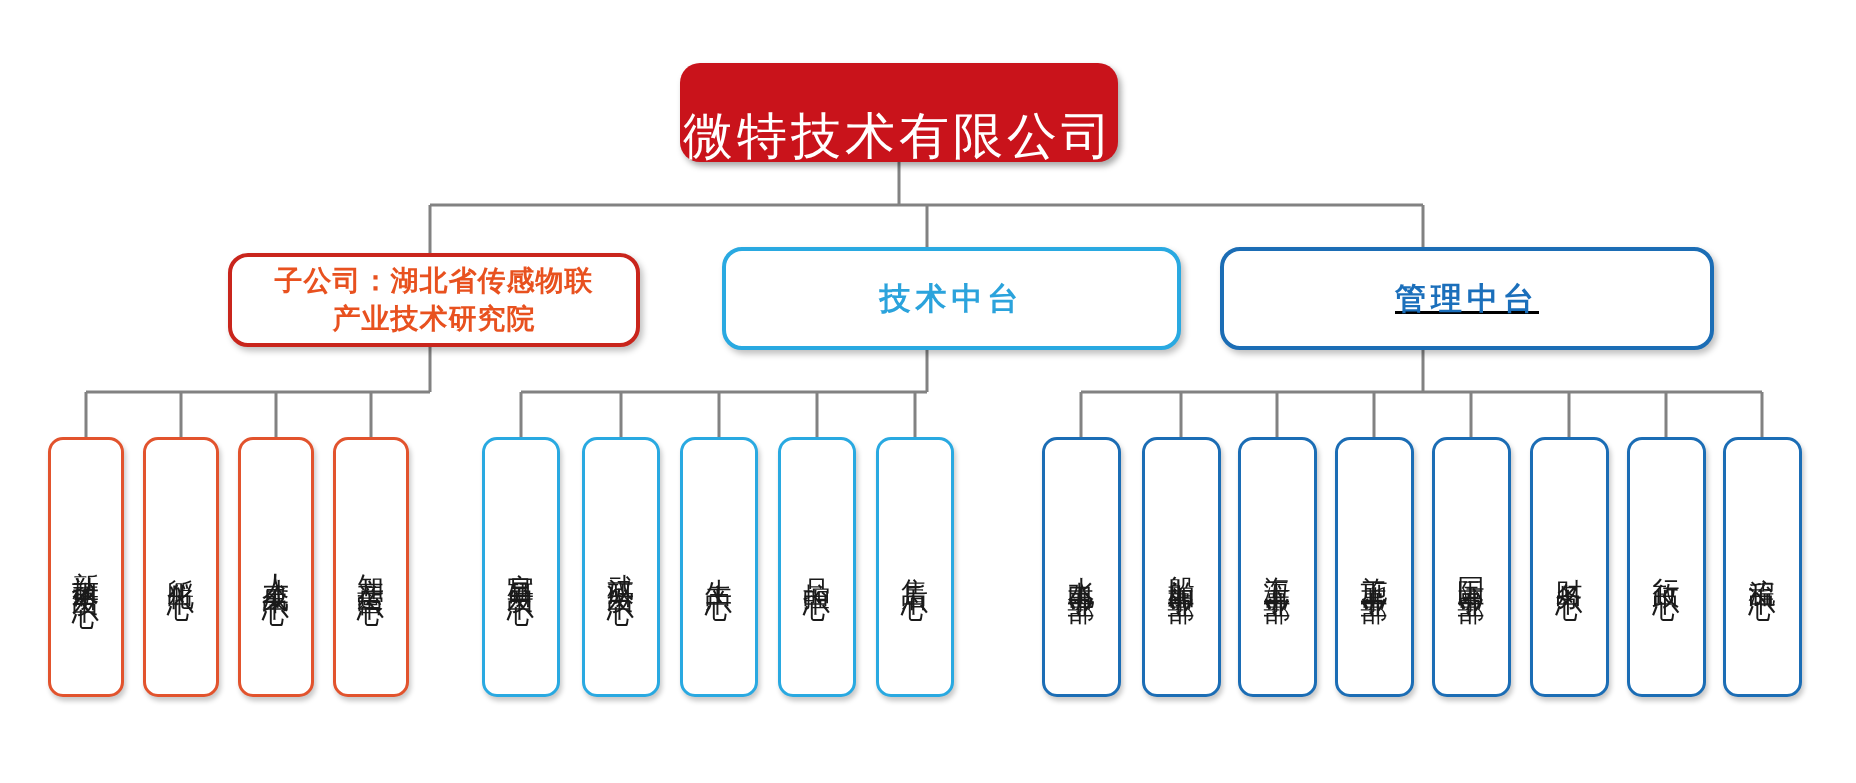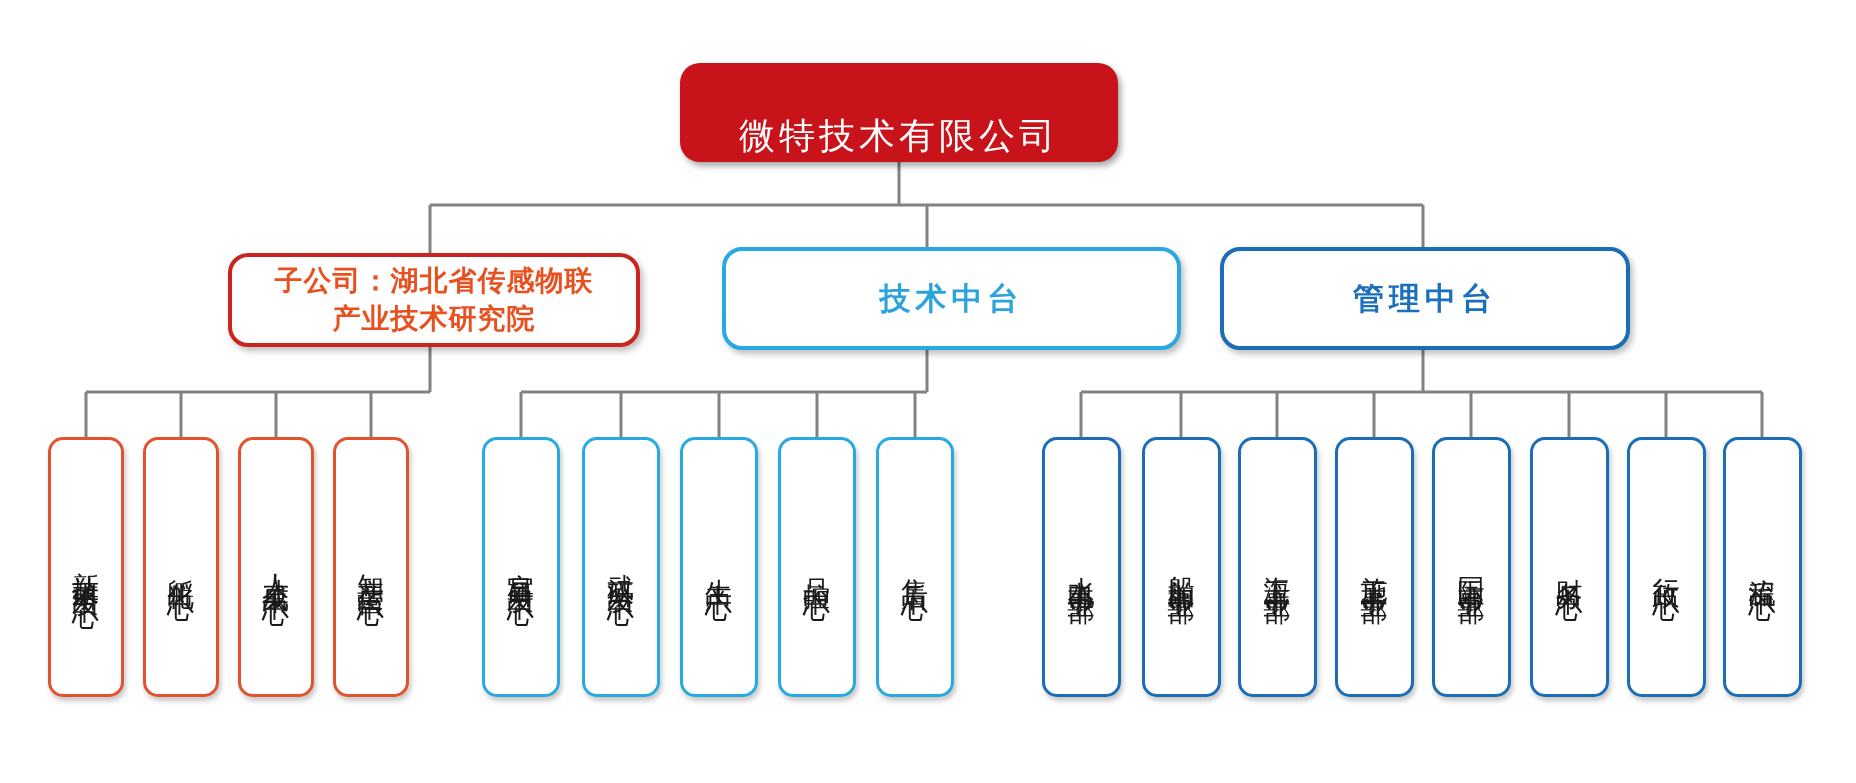--- a/index.html
+++ b/index.html
@@ -38,21 +38,21 @@
   
   .root {
     left: 680px; top: 63px;
     width: 438px; height: 99px;
     background: var(--root-fill, #C9131B);
     border-radius: 20px;
     box-shadow: 3px 4px 6px rgba(0,0,0,0.35);
   }
   .root .label {
     color: var(--root-text, #ffffff);
-    font-size: 36px;
+    font-size: 50px;
     font-weight: 400;
     letter-spacing: 4px;
     white-space: nowrap;
     margin-top: 48px;
   }
   
   .branch {
     border-radius: 20px;
     box-shadow: 3px 4px 6px rgba(0,0,0,0.25);
     text-align: center;
@@ -77,22 +77,23 @@
     width: 459px; height: 103px;
     border: 4px solid var(--tech-border, #29A9E1);
   }
   .branch.tech .label {
     color: var(--tech-text, #2BA3DC);
     font-size: 31px;
     letter-spacing: 5px;
   }
   .branch.mgmt {
     left: 1220px; top: 247px;
-    width: 410px; height: 103px;
+    width: 494px; height: 103px;
     border: 4px solid var(--mgmt-border, #1B6DB5);
+    text-decoration: underline;
   }
   .branch.mgmt .label {
     color: var(--mgmt-text, #1B6FBB);
     font-size: 31px;
     letter-spacing: 5px;
   }
   
   .leaf {
     top: 437px;
     height: 260px;

